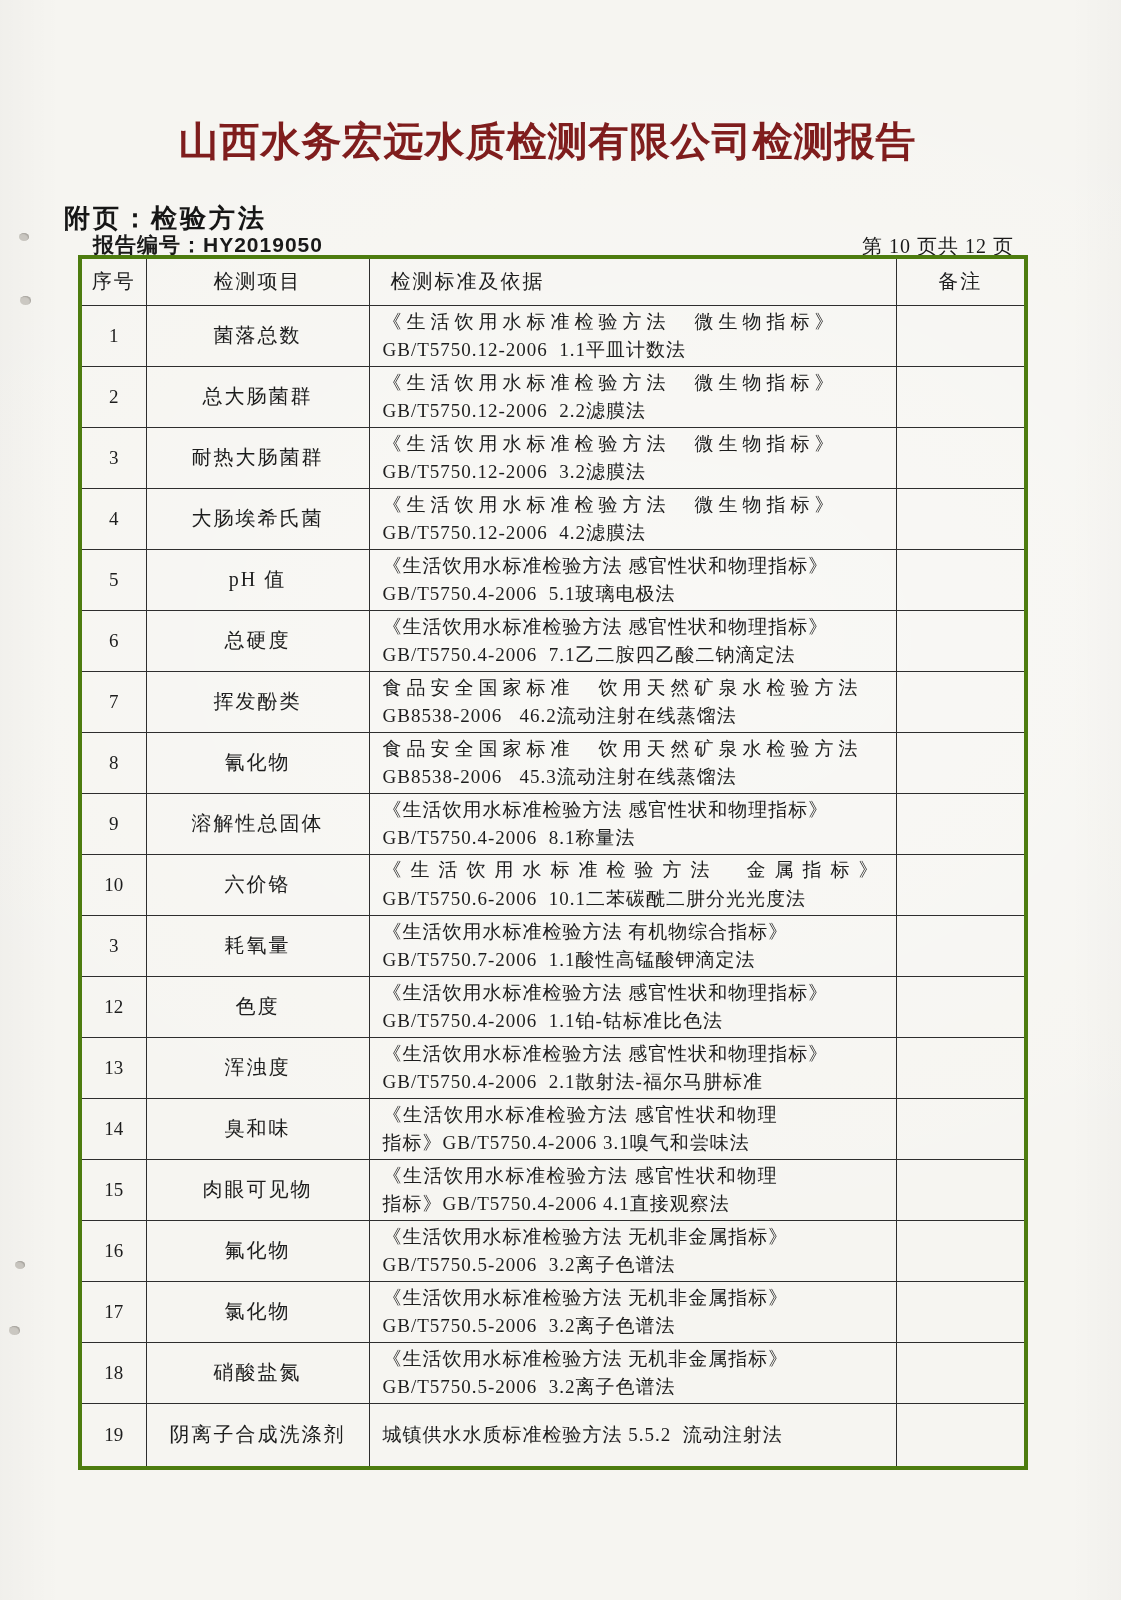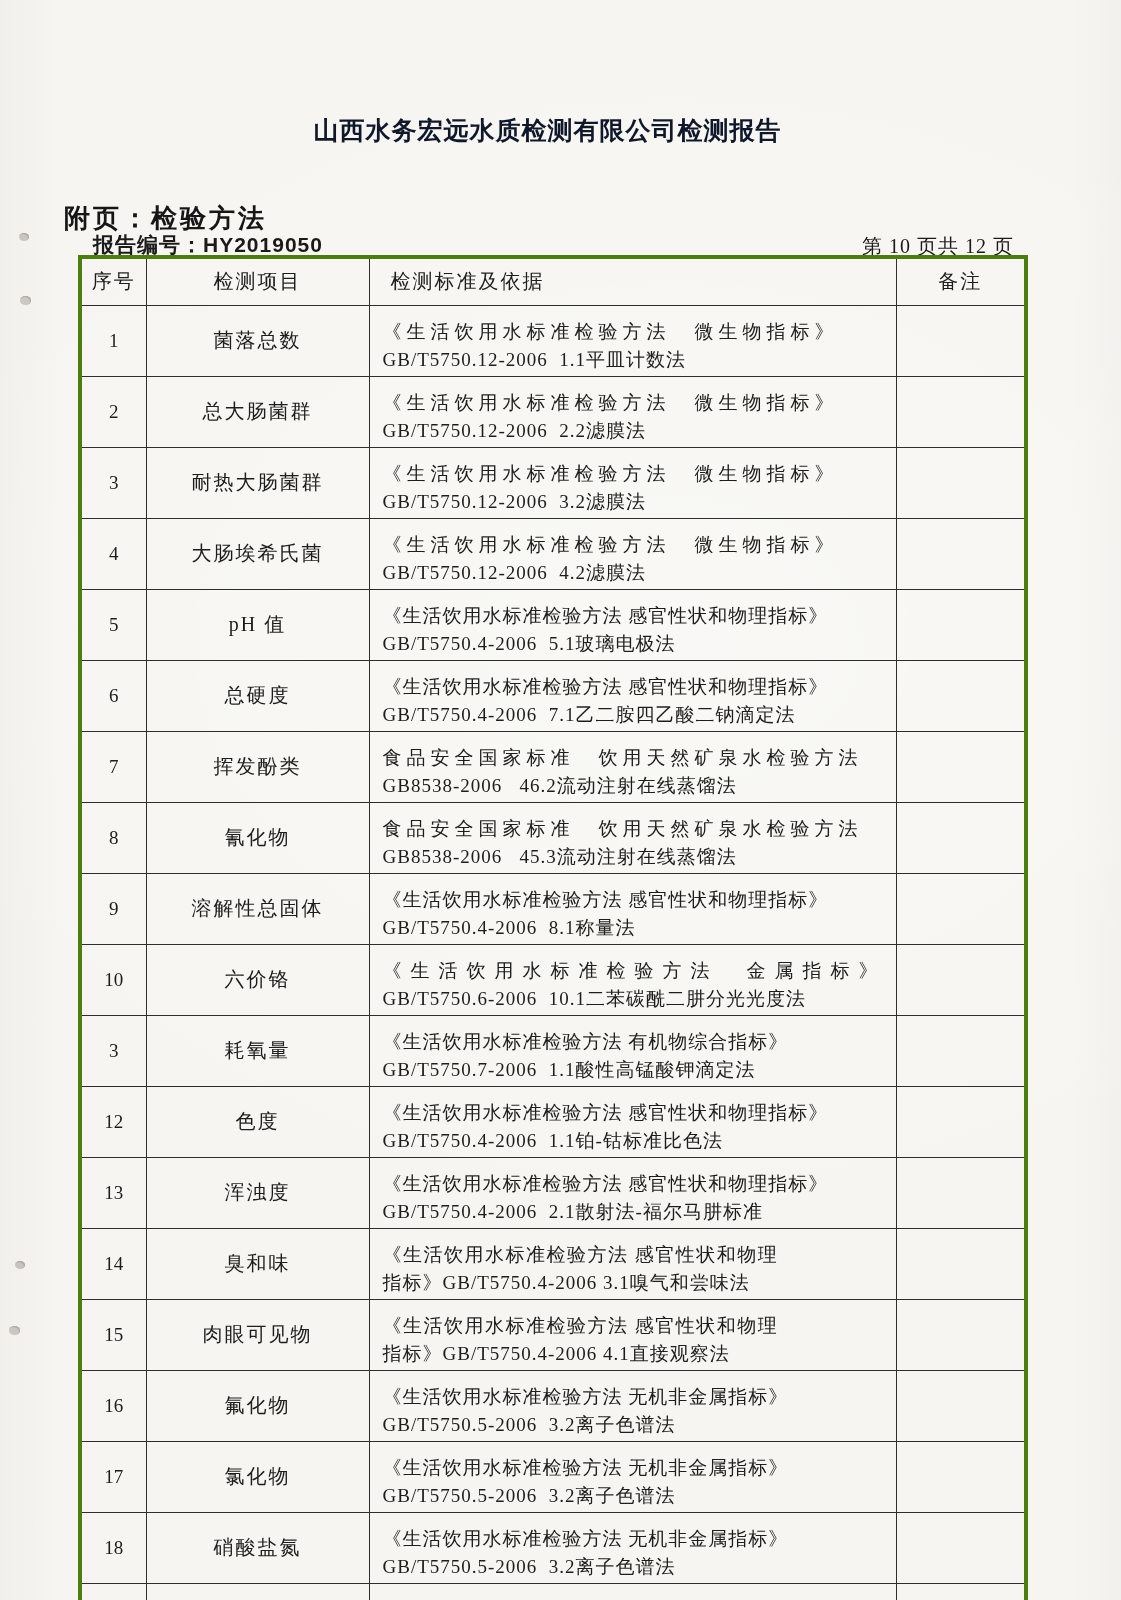--- a/index.html
+++ b/index.html
@@ -12,21 +12,21 @@
   .paper-shade{
     position:absolute;inset:0;pointer-events:none;
     background:
       radial-gradient(1200px 900px at 60% 40%, rgba(255,255,255,0.35), rgba(0,0,0,0) 70%),
       linear-gradient(90deg, rgba(0,0,0,0.025) 0, rgba(0,0,0,0) 60px),
       linear-gradient(270deg, rgba(0,0,0,0.02) 0, rgba(0,0,0,0) 50px);
   }
   .title{
     position:absolute;top:114px;left:0;width:1095px;text-align:center;
     font-family:"Liberation Sans","DejaVu Sans",sans-serif;
-    font-weight:bold;font-size:25px;letter-spacing:1px;color:#0f172a;
+    font-weight:bold;font-size:40px;letter-spacing:1px;color:#7f1d1d;
   }
   .subtitle{
     position:absolute;top:165px;left:64px;
     font-family:"Liberation Sans","DejaVu Sans",sans-serif;
     font-weight:bold;font-size:26px;letter-spacing:3px;color:#161616;margin-top:36px;
   }
   .meta-report-no{
     position:absolute;top:231px;left:93px;
     font-family:"Liberation Sans","DejaVu Sans",sans-serif;
     font-weight:bold;font-size:21px;letter-spacing:1px;color:#1a1a1a;
@@ -50,27 +50,27 @@
   col.c-item{width:223px;}
   col.c-std{width:527px;}
   col.c-remark{width:130px;}
   tr.header-row{height:48px;}
   tr.h2{height:61px;}
   tr.h1{height:65px;}
   th.no,th.item,th.remark{text-align:center;font-size:20px;letter-spacing:2px;color:#1d1d1d;}
   th.std{text-align:left;padding-left:21px;font-size:20px;letter-spacing:2px;color:#1d1d1d;}
   td.no{text-align:center;font-size:19px;color:#1d1d1d;}
   td.item{text-align:center;font-size:20px;letter-spacing:2px;color:#1d1d1d;}
-  td.std{padding:12px 6px 2px 13px;}
+  td.std{padding:2px 6px 2px 13px;}
   .std-line{
     display:block;white-space:pre;font-size:19px;line-height:28px;
     letter-spacing:1px;color:#1d1d1d;
   }
   .std-line.sp2{letter-spacing:5px;}
-  .std-line.sp3{letter-spacing:9px;}
+  .std-line.sp3{letter-spacing:9px;font-family:Liberation Mono, monospace;}
   .std-line.ctr{letter-spacing:1.5px;white-space:normal;}
   td.remark{font-size:18px;text-align:center;}
   .speck{position:absolute;border-radius:50%;pointer-events:none;}
   .speck.s1{left:19px;top:233px;width:10px;height:8px;background:#c9c6c0;box-shadow:inset -1px 1px 1px #a9a6a0;}
   .speck.s2{left:20px;top:296px;width:11px;height:9px;background:#cbc8c2;box-shadow:inset -1px 1px 1px #aaa7a1;}
   .speck.s3{left:15px;top:1261px;width:10px;height:8px;background:#c7c4be;box-shadow:inset -1px 1px 1px #a7a49e;}
   .speck.s4{left:9px;top:1326px;width:11px;height:9px;background:#cac7c1;box-shadow:inset -1px 1px 1px #a8a59f;}
 </style>
 </head>
 <body>

